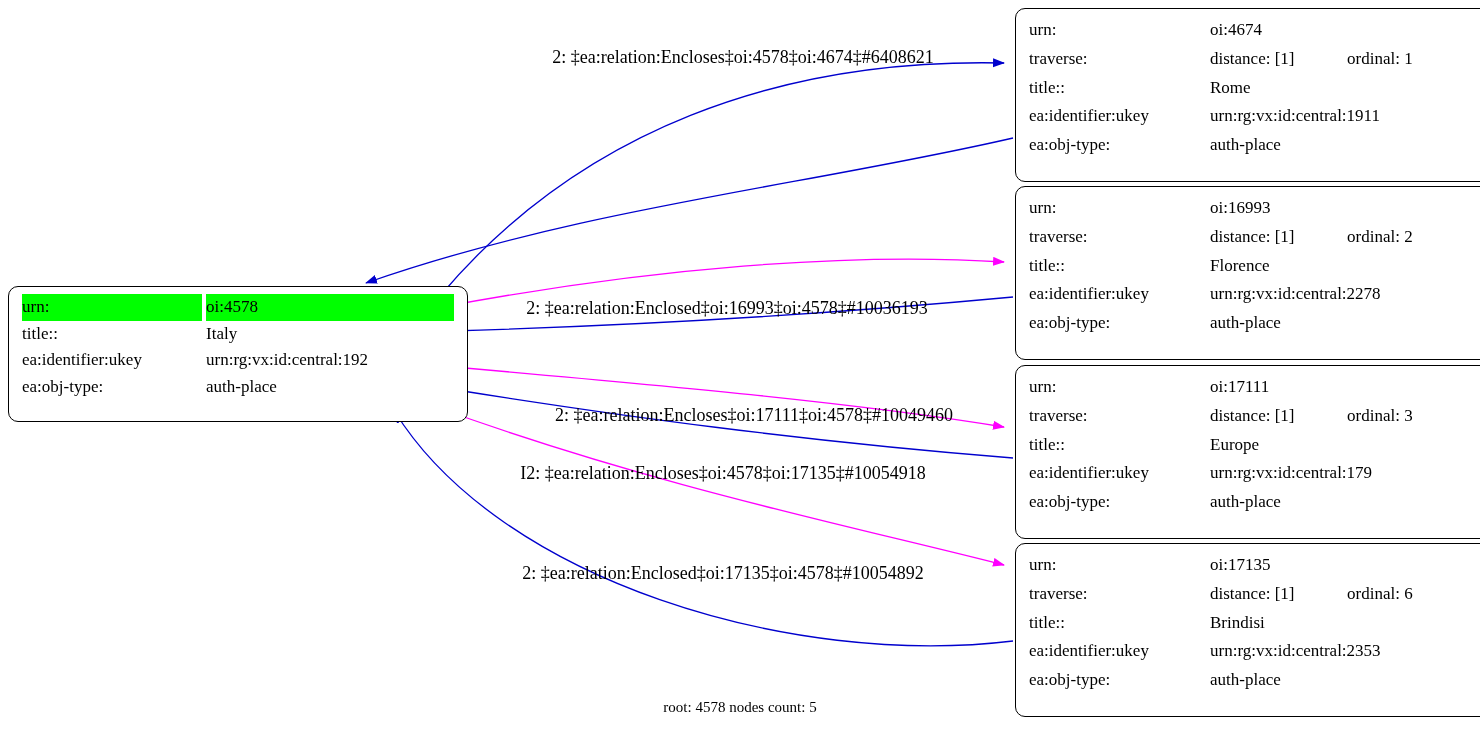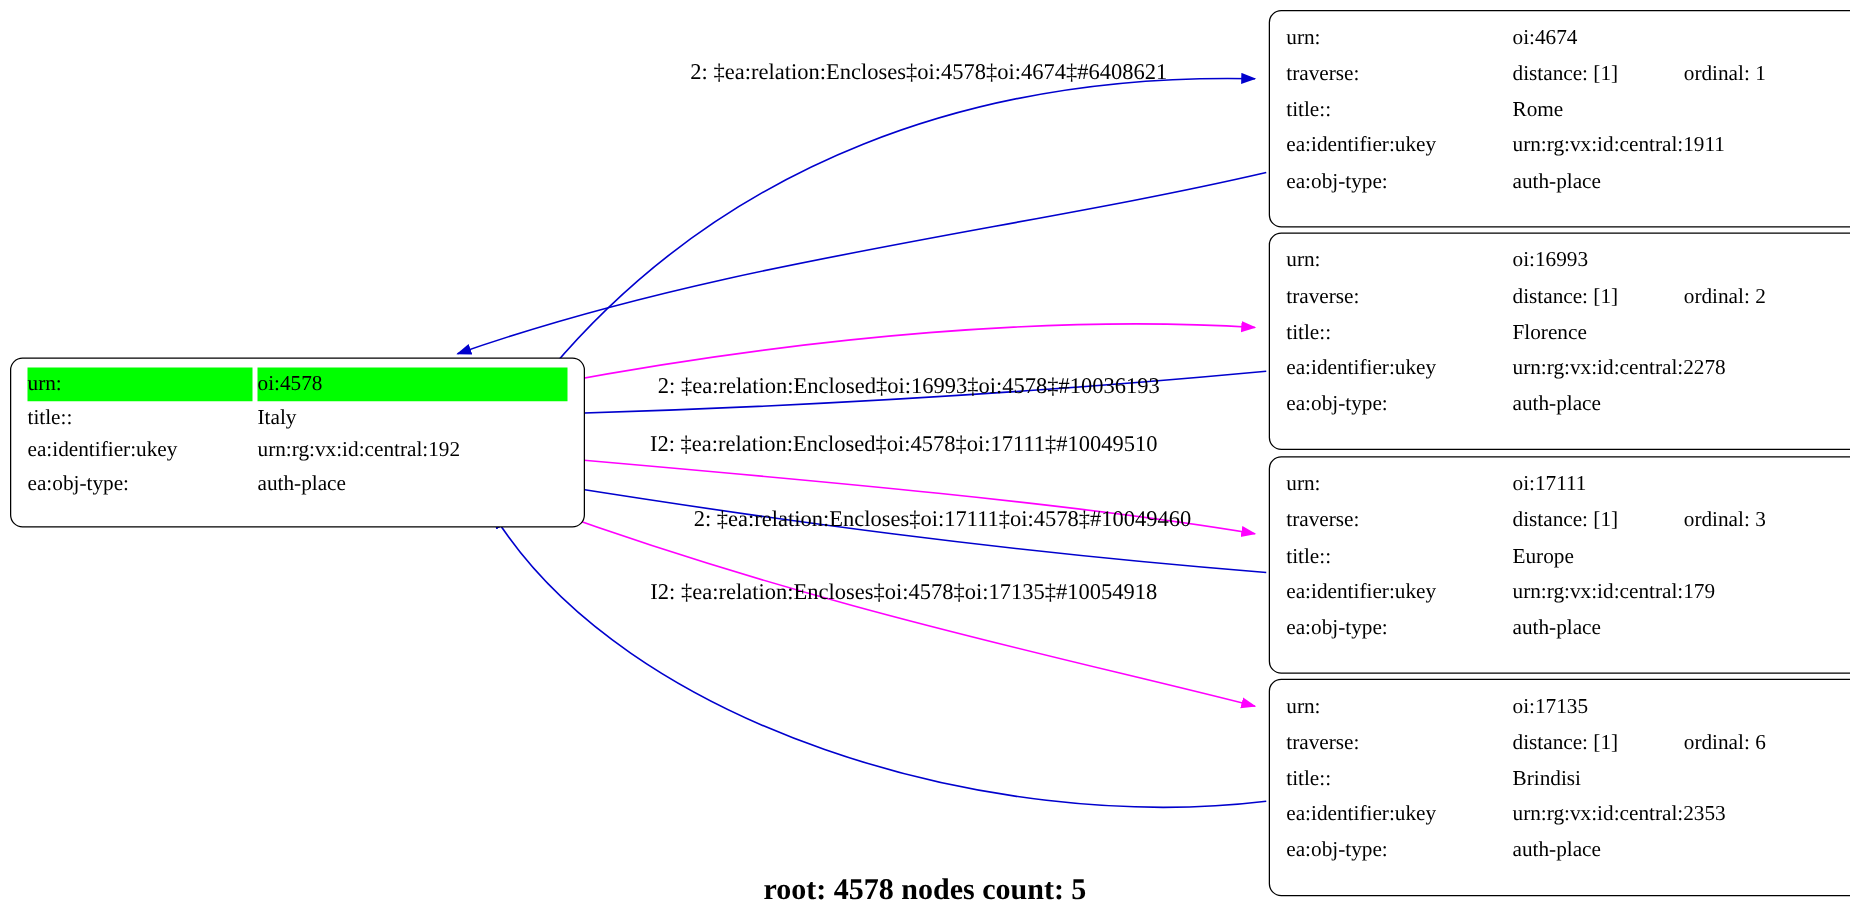--- a/index.html
+++ b/index.html
@@ -11,21 +11,21 @@
   .rnode .row { line-height: 28.8px; }
   .root .row { line-height: 26.5px; }
   .row { display: flex; white-space: nowrap; }
   .key { flex: 0 0 181px; }
   .root .key { flex: 0 0 184px; }
   .val { flex: 1 1 auto; }
   .hl { background: #00ff00; }
   .key.hl { flex-basis: 180px; margin-right: 4px; }
   .dist { display: inline-block; width: 137px; }
   .edge-label { position: absolute; transform: translateX(-50%); white-space: nowrap; line-height: 19px; font-size: 18px; }
-  .caption { position: absolute; left: 0; top: 699px; width: 100%; text-align: center; font-size: 24px; font-weight: bold; }
+  .caption { position: absolute; left: 0; top: 699px; width: 100%; text-align: center; font-size: 15px; }
 </style>
 </head>
 <body>
 
 <div id="canvas">
 
   <svg class="edge-layer" viewBox="0 0 1480 732">
     <defs>
       <marker id="arrowB" markerUnits="userSpaceOnUse" markerWidth="14" markerHeight="11" refX="11" refY="4.5" orient="auto">
         <path d="M0,0 L12,4.5 L0,9 Z" fill="#0000cd"></path>
@@ -39,23 +39,23 @@
     <path class="edge" d="M442,307 C650,268 850,252 1004,262" marker-end="url(#arrowM)" stroke="#ff00ff"></path>
     <path class="edge" d="M1013,297 C820,315 620,326 450,331" marker-end="url(#arrowB)" stroke="#0000cd"></path>
     <path class="edge" d="M442,366 C660,385 860,403 1004,427" marker-end="url(#arrowM)" stroke="#ff00ff"></path>
     <path class="edge" d="M1013,458 C800,441 620,416 450,389" marker-end="url(#arrowB)" stroke="#0000cd"></path>
     <path class="edge" d="M436,407 C660,488 860,528 1004,565" marker-end="url(#arrowM)" stroke="#ff00ff"></path>
     <path class="edge" d="M1013,641 C790,668 500,580 395,412" marker-end="url(#arrowB)" stroke="#0000cd"></path>
   </svg>
 
   <div class="edge-label" style="left:743px; top:48px;">2: ‡ea:relation:Encloses‡oi:4578‡oi:4674‡#6408621</div>
   <div class="edge-label" style="left:727px; top:299px;">2: ‡ea:relation:Enclosed‡oi:16993‡oi:4578‡#10036193</div>
-  <div class="edge-label" style="left:723px; top:346px;">I2: ‡ea:relation:Enclosed‡oi:4578‡oi:17111‡#10049510</div>
   <div class="edge-label" style="left:725px; top:406px;margin-left:29px;">2: ‡ea:relation:Encloses‡oi:17111‡oi:4578‡#10049460</div>
   <div class="edge-label" style="left:723px; top:464px;">I2: ‡ea:relation:Encloses‡oi:4578‡oi:17135‡#10054918</div>
+  <div class="edge-label" style="left:723px; top:564px;">2: ‡ea:relation:Enclosed‡oi:17135‡oi:4578‡#10054892</div>
 
   <div class="node root" style="left:8px; top:286px; width:432px; height:120px;">
     <div class="row">
       <span class="key hl">urn:</span>
       <span class="val hl">oi:4578</span>
     </div>
     <div class="row">
       <span class="key">title::</span>
       <span class="val">Italy</span>
     </div>

